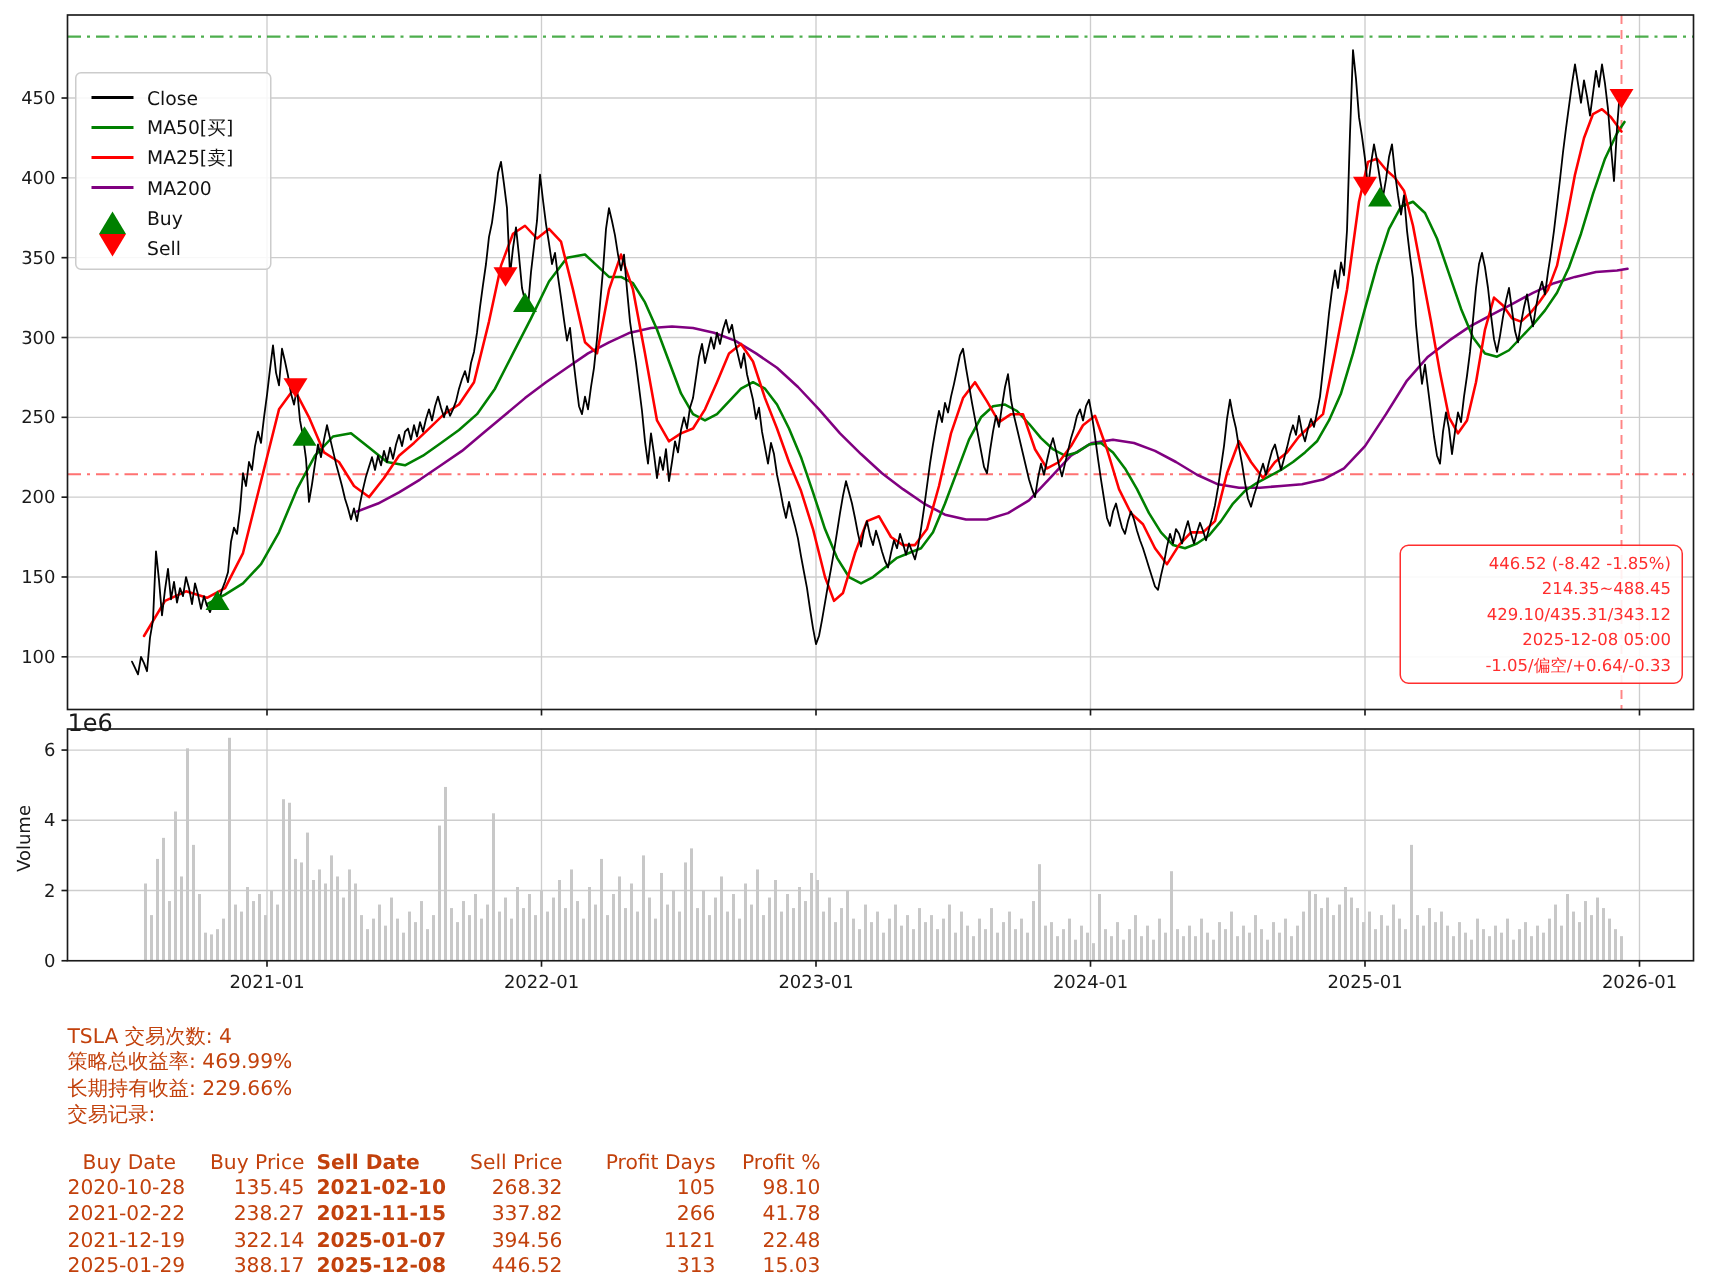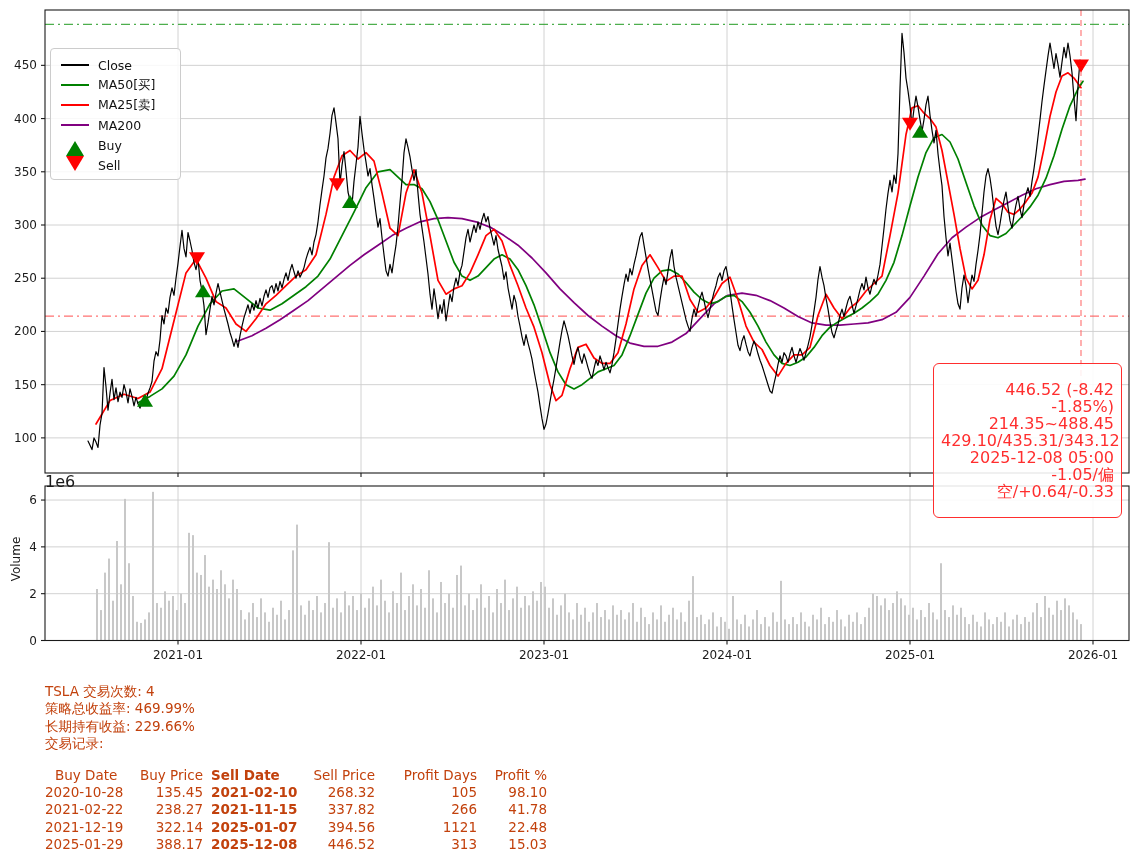--- a/index.html
+++ b/index.html
@@ -8,21 +8,21 @@
   svg{position:absolute;left:0;top:0;}
   .legend{position:absolute;left:50px;top:14px;width:112px;background:rgba(255,255,255,0.85);
     border:1px solid #cccccc;border-radius:4px;padding:6px 8px 4px 9px;z-index:5;margin-top:34px;}
   .legend-item{display:flex;align-items:center;height:20px;font-size:12.5px;color:#111;}
   .legend-swatch{width:30px;display:flex;justify-content:center;align-items:center;margin-right:8px;flex:0 0 30px;}
   .legend-line{width:28px;height:0;border-top-width:2px;border-top-style:solid;}
   .tri-up{width:0;height:0;border-left:9px solid transparent;border-right:9px solid transparent;border-bottom:15px solid #008000;margin-bottom:-6px;}
   .tri-down{width:0;height:0;border-left:9px solid transparent;border-right:9px solid transparent;border-top:15px solid #ff0000;margin-top:-4px;}
   .annotation{position:absolute;left:933px;top:363px;width:189px;box-sizing:border-box;
     border:1.6px solid #ff2e2e;border-radius:6px;background:rgba(255,255,255,0.88);
-    color:#ff2e2e;font-size:16px;line-height:17px;text-align:right;padding:17px 7px;z-index:5;}
+    color:#ff2e2e;font-size:11px;line-height:17px;text-align:right;padding:3px 7px;z-index:5;}
   .ticklabel{position:absolute;font-size:16px;color:#1a1a1a;}
   .ylabel-rot{position:absolute;left:-14px;top:552px;font-size:12px;color:#1a1a1a;transform:rotate(-90deg);transform-origin:center;width:60px;text-align:center;}
   .stats{position:absolute;left:45px;top:683px;font-size:13.5px;line-height:17.4px;color:#c2410c;}
   .trades-grid{display:grid;grid-template-columns:84px 74px 96px 76px 102px 70px;margin-top:14px;}
   .trades-grid .c0{text-align:left;}
   .trades-grid .c1,.trades-grid .c3,.trades-grid .c4,.trades-grid .c5{text-align:right;}
   .trades-grid .c2{text-align:left;padding-left:8px;font-weight:bold;}
   .trades-grid .hdr.c0{padding-left:10px;}
 </style>
 </head>

